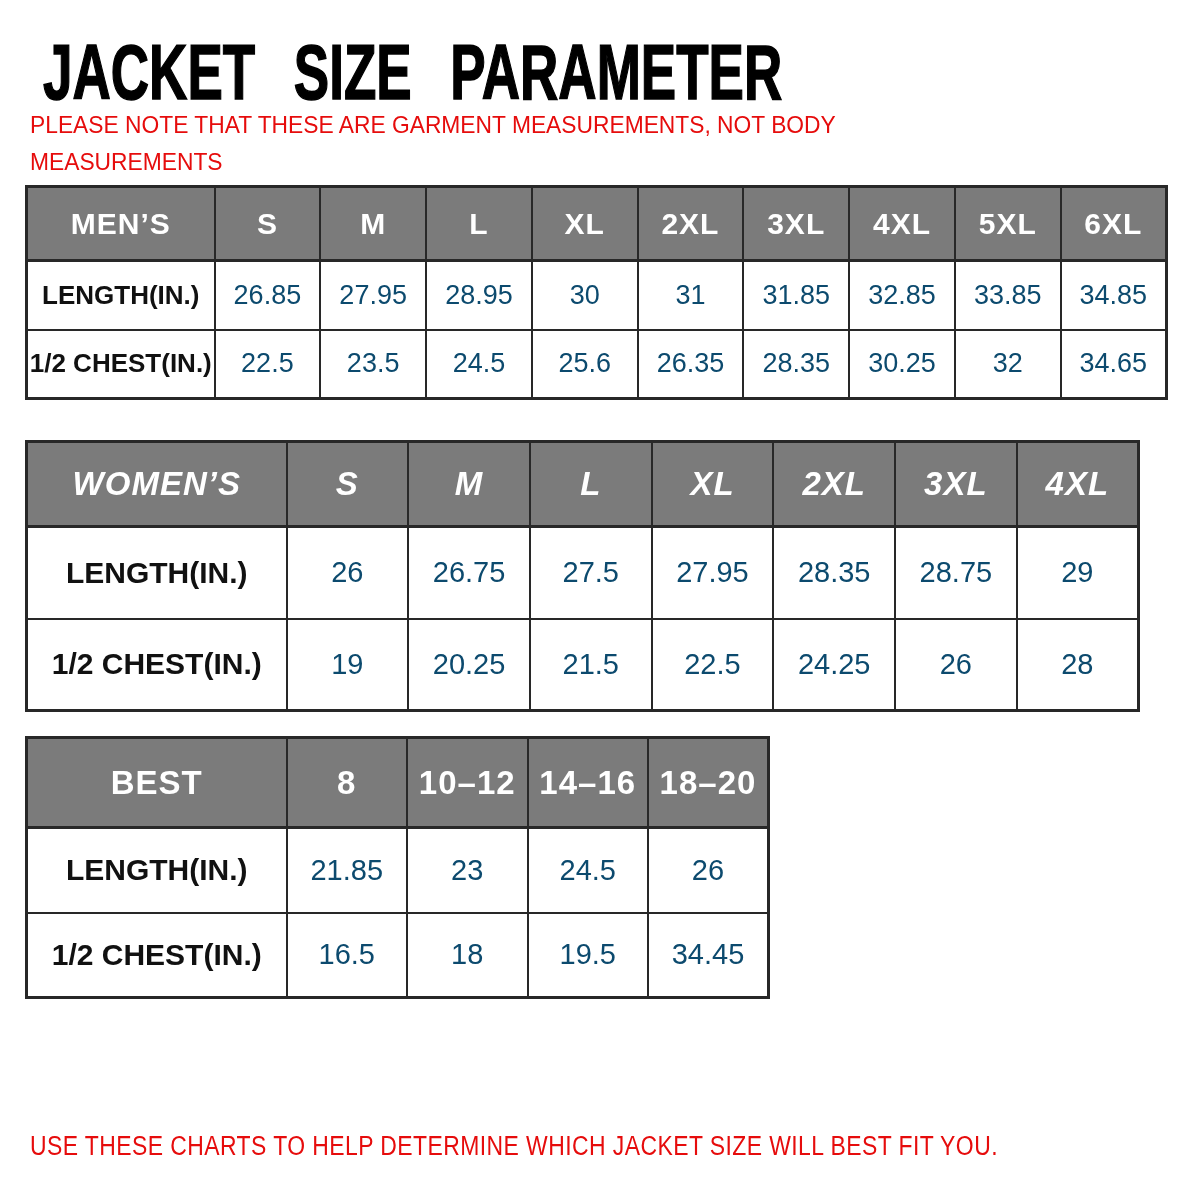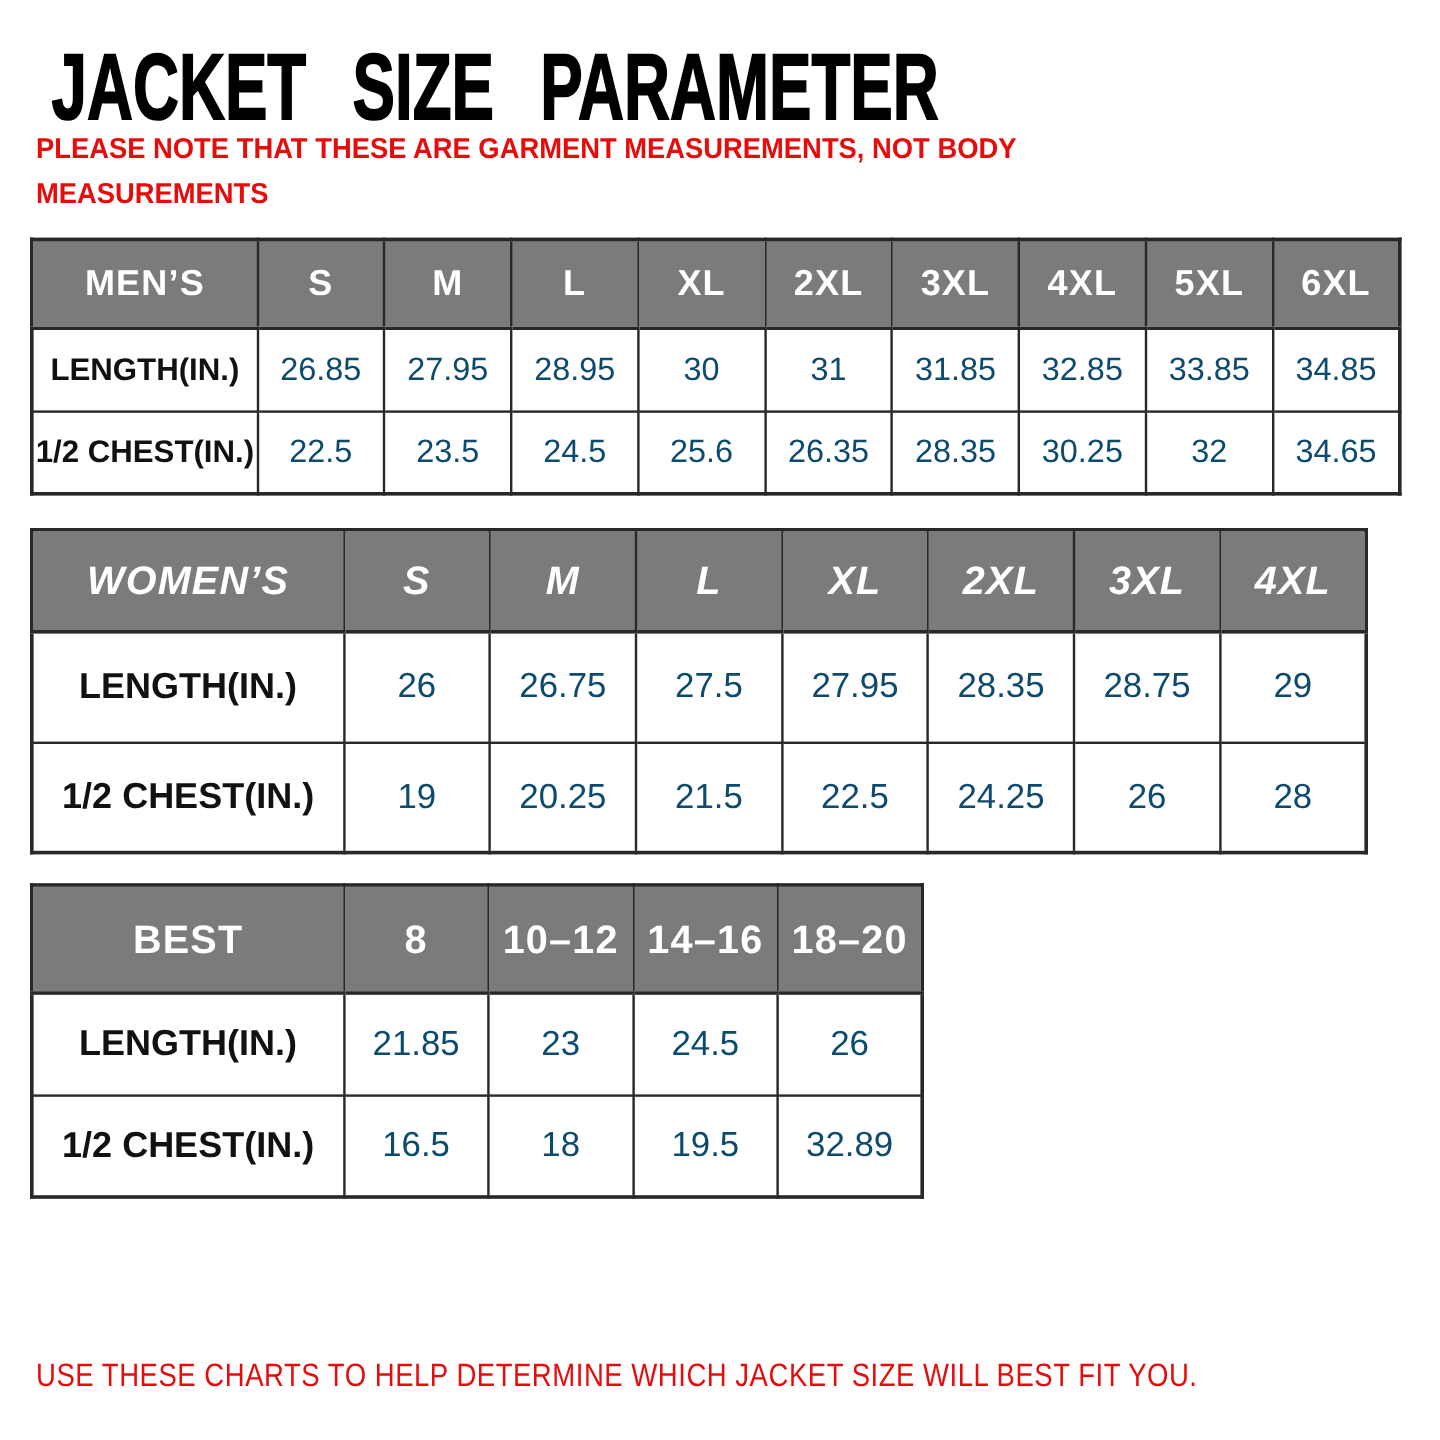--- a/index.html
+++ b/index.html
@@ -41,21 +41,21 @@
 
   
   .note{
     position:absolute;
     left:30px;
     top:106px;
     margin:0;
     color:var(--red);
     font-size:24px;
     line-height:37px;
-    font-weight:700;
+    font-weight:400;
   }
   .note .line{
     transform:scaleX(0.95);
     transform-origin:0 0;
     white-space:nowrap;
   }
 
   
   .size-table{
     position:absolute;
@@ -75,21 +75,21 @@
   .size-table thead th{
     background:var(--gray);
     color:#ffffff;
     font-weight:600;
     letter-spacing:1px;
     border-bottom:3px solid var(--border);
   }
   .size-table tbody th{font-weight:600;color:#111;}
   .size-table tbody td{font-weight:400;color:#0c4a6e;}
 
-  .mens{left:25px;top:198px;width:1143px;border-radius:24px;}
+  .mens{left:25px;top:185px;width:1143px;border-radius:24px;}
   .mens thead tr{height:74px;}
   .mens tbody tr{height:69px;}
   .mens thead th{font-size:30px;}
   .mens tbody th{font-size:26px;}
   .mens tbody td{font-size:27px;}
   .mens thead th:first-child{width:188px;}
 
   .womens{left:25px;top:440px;width:1115px;}
   .womens thead tr{height:85px;font-style:italic;}
   .womens tbody tr{height:92px;}
@@ -244,21 +244,21 @@
             <td>21.85</td>
             <td>23</td>
             <td>24.5</td>
             <td>26</td>
           </tr>
           <tr>
             <th>1/2 CHEST(IN.)</th>
             <td>16.5</td>
             <td>18</td>
             <td>19.5</td>
-            <td>32.89</td>
+            <td>34.45</td>
           </tr>
         </tbody>
       </table>
     </div>
 
 
   <p class="footer2">
     <span class="line" style="display:block">USE THESE CHARTS TO HELP DETERMINE WHICH JACKET SIZE WILL BEST FIT YOU.</span>
   </p>
 

